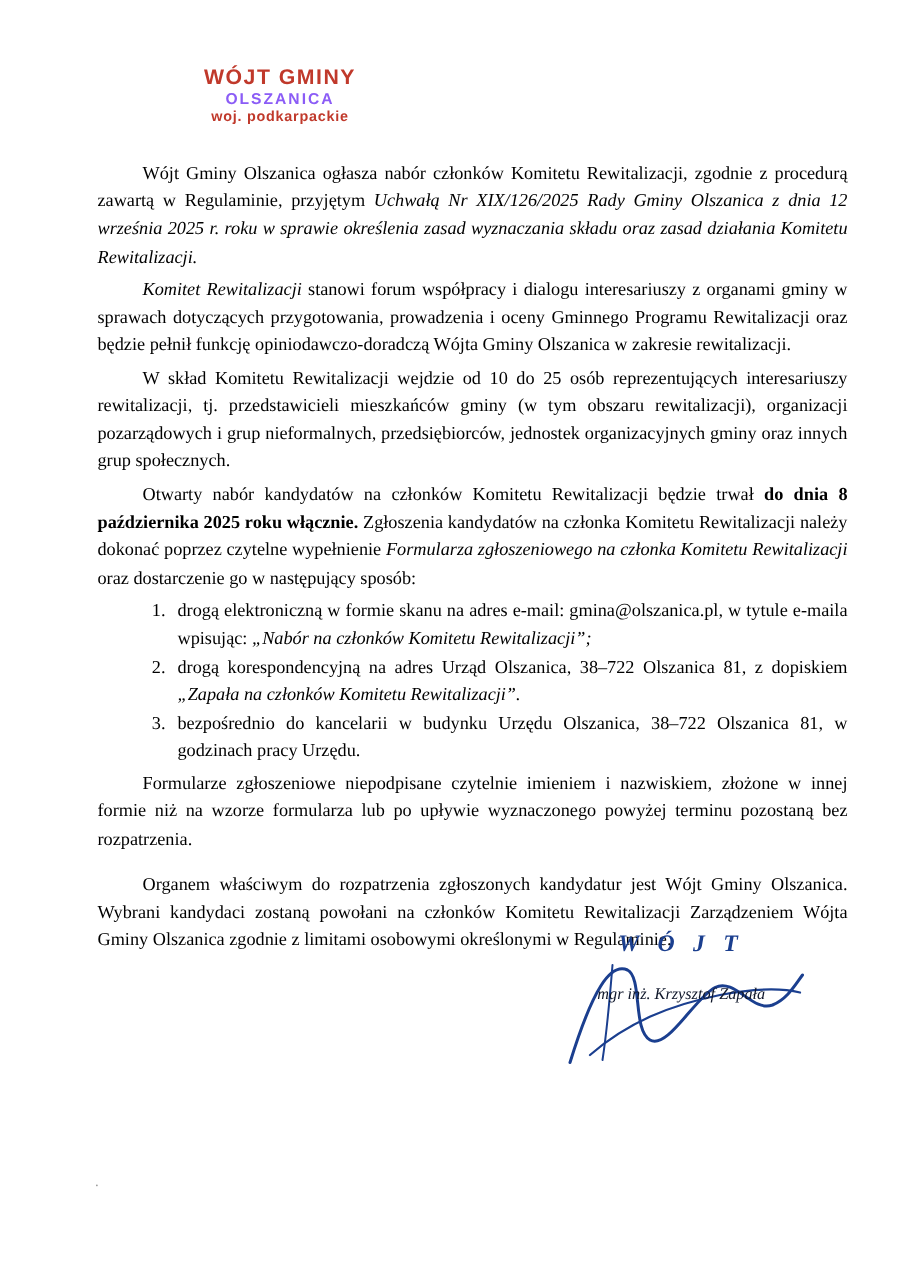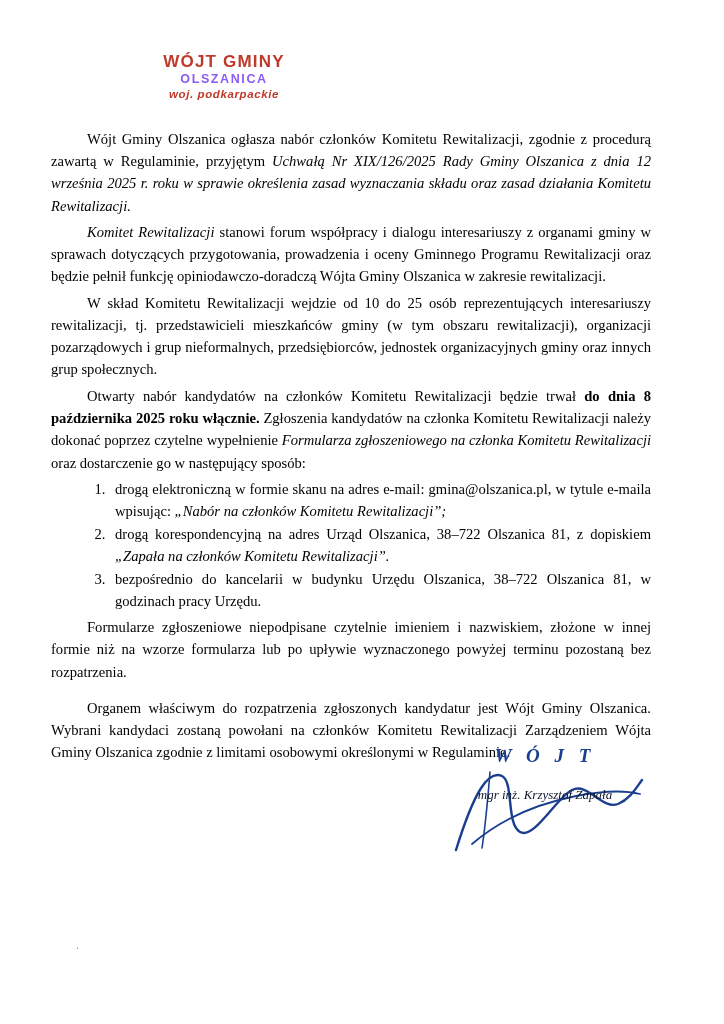--- a/index.html
+++ b/index.html
@@ -48,41 +48,40 @@
     color: #8b5cf6;
     margin-top: 1px;
   }
   .lh-line3 {
     font-family: "Liberation Sans", sans-serif;
     font-weight: bold;
     font-size: 11.5px;
     letter-spacing: 0.6px;
     color: #c0392b;
     margin-top: 2px;
-    font-style: italic;
   }
 
   
   .doc-title {
     position: absolute;
     left: 0;
     right: 0;
     top: 90px;
     text-align: center;
     font-family: "Liberation Serif", serif;
     font-weight: bold;
     font-size: 16.5px;
     letter-spacing: 1.6px;
     padding-left: 80px;
   }
 
   
   .body-text {
     position: absolute;
-    left: 51px;
+    left: 78px;
     top: 128px;
     width: 600px;
     font-size: 14.6px;
     line-height: 1.52;
     text-align: justify;
   }
   .body-text p {
     margin: 0 0 0.30em 0;
     text-indent: 36px;
   }

